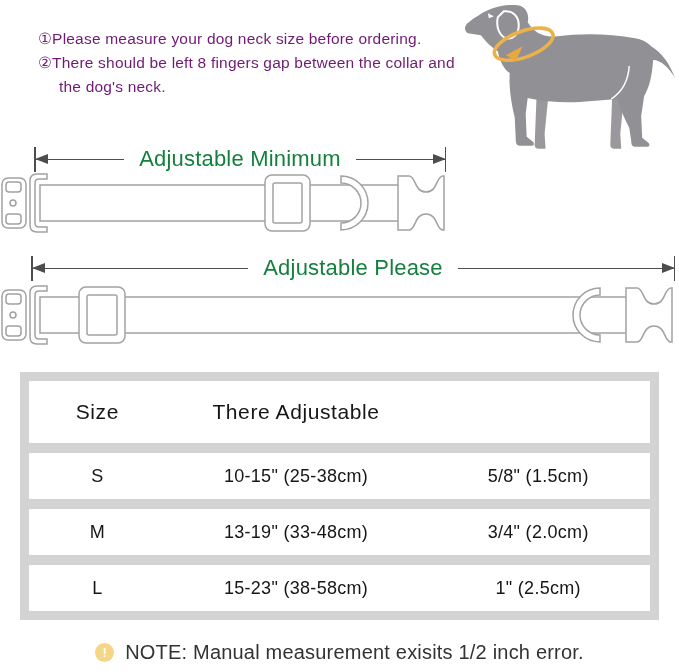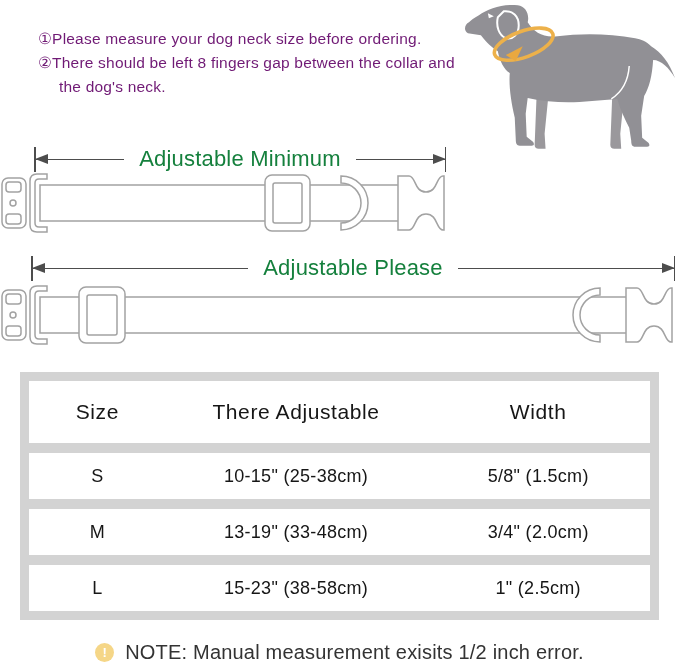--- a/index.html
+++ b/index.html
@@ -151,21 +151,20 @@
     <rect x="79" y="7" width="46" height="56" rx="7"></rect>
     <rect x="87" y="15" width="30" height="40" rx="2"></rect>
     <path d="M 600,8 A 27,27 0 0 0 600,62 L 600,55 A 20,20 0 0 1 600,15 Z"></path>
     <path d="M 626,8 L 637,8 C 644,8 642,24 654,24 C 666,24 664,8 671,8 L 672,8 L 672,62 L 671,62 C 664,62 666,46 654,46 C 642,46 644,62 637,62 L 626,62 Z"></path>
   </svg>
 
   <div class="size-table">
     <div class="t-row t-head">
       <div class="t-cell">Size</div>
       <div class="t-cell">There Adjustable</div>
-      <div class="t-cell">Width</div>
     </div>
     <div class="t-row t-data">
       <div class="t-cell">S</div>
       <div class="t-cell">10-15" (25-38cm)</div>
       <div class="t-cell">5/8" (1.5cm)</div>
     </div>
     <div class="t-row t-data">
       <div class="t-cell">M</div>
       <div class="t-cell">13-19" (33-48cm)</div>
       <div class="t-cell">3/4" (2.0cm)</div>

